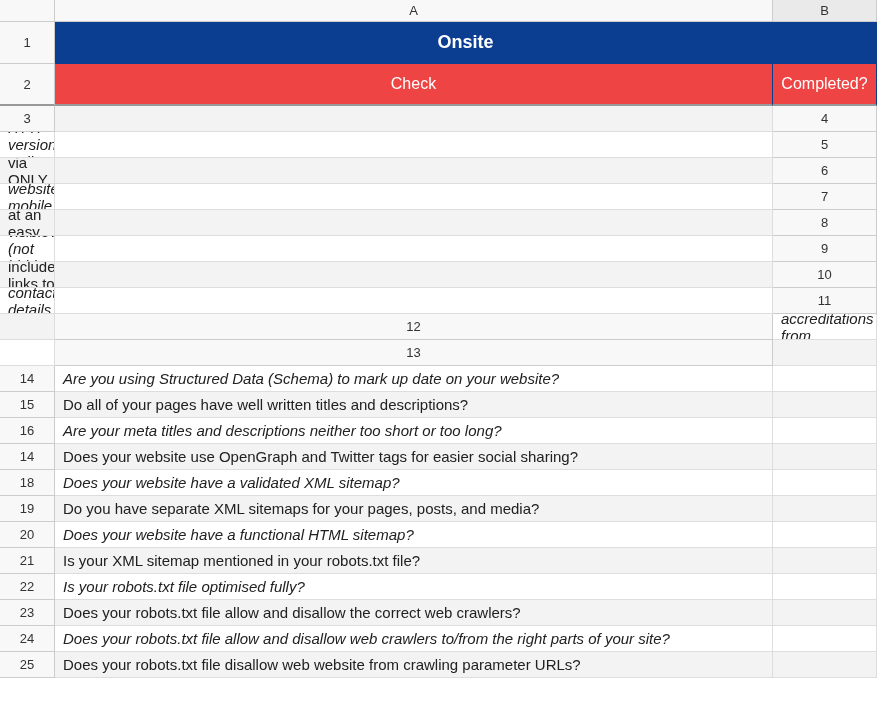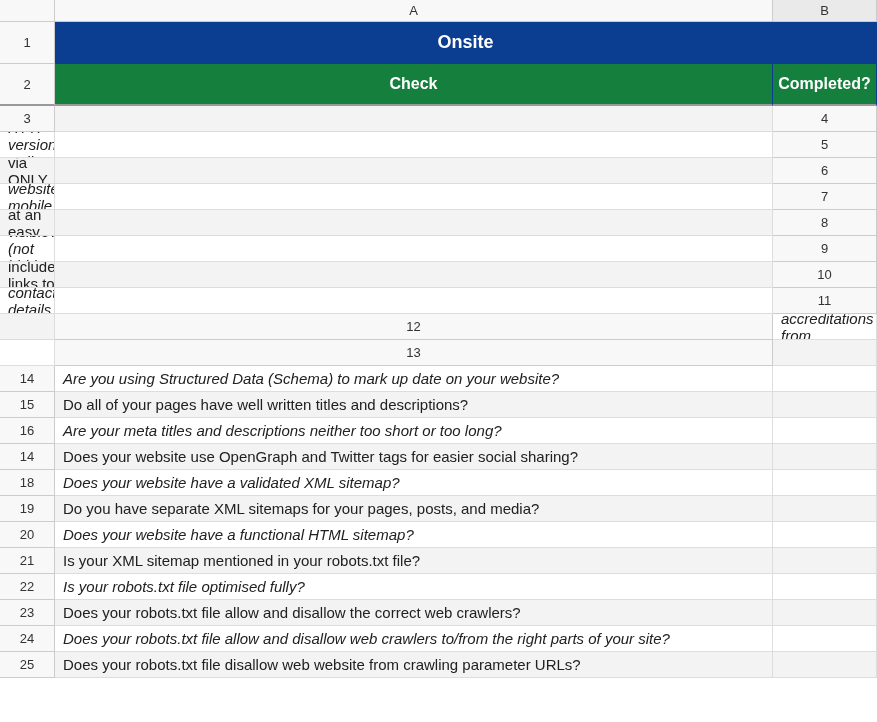--- a/index.html
+++ b/index.html
@@ -62,23 +62,23 @@
       background: #0b3d91;
       color: #fff;
       font-weight: bold;
       text-align: center;
       justify-content: center;
       font-size: 18px;
       border-right: 1px solid #0b3d91;
       border-bottom: 1px solid #0b3d91;
     }
     .sub-header {
-      background: #15803d;
+      background: #ef4444;
       color: #fff;
-      font-weight: bold;
+      font-weight: normal;
       text-align: center;
       justify-content: center;
       font-size: 16px;
       border-right: 1px solid #0b3d91;
     }
     .sub-header.thick-bottom, .cell.thick-bottom {
       border-bottom: 2px solid #999;
     }
     .row-h1 { height: 42px; }
     .row-h2 { height: 42px; }

